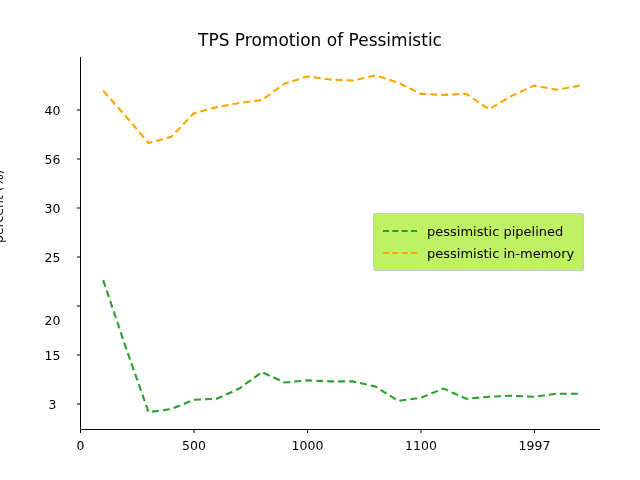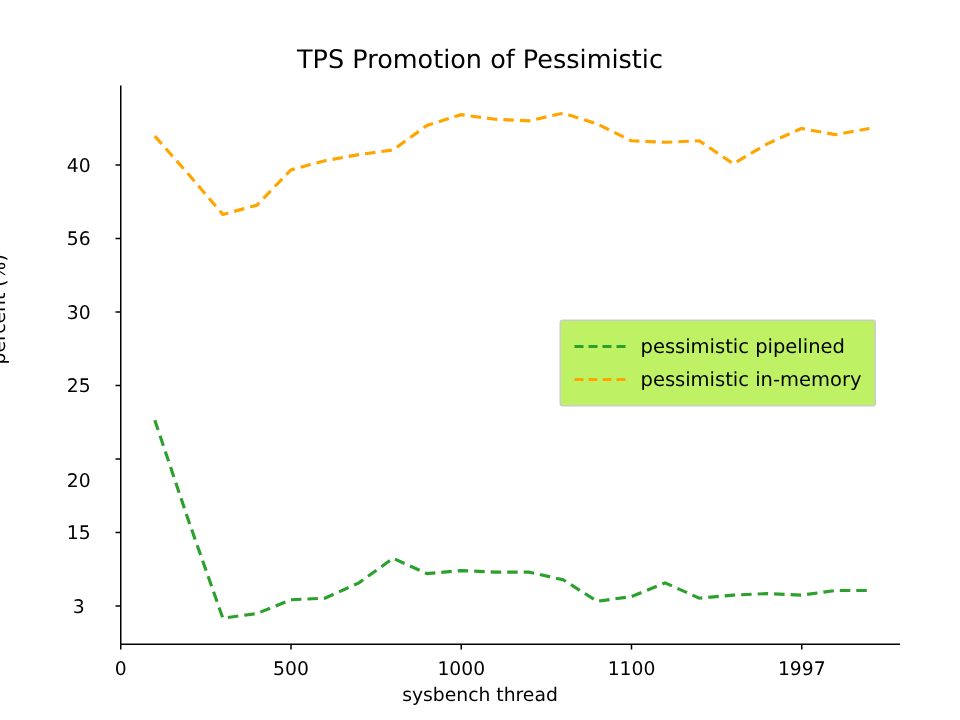--- a/index.html
+++ b/index.html
@@ -78,21 +78,20 @@
   <div class="tick-label ytick" style="left:40px;top:159px;width:25px">56</div>
   <div class="tick-label ytick" style="left:40px;top:110px;width:25px">40</div>
 
   <div class="tick-label xtick" style="left:80.5px;top:438px">0</div>
   <div class="tick-label xtick" style="left:194px;top:438px">500</div>
   <div class="tick-label xtick" style="left:307.5px;top:438px">1000</div>
   <div class="tick-label xtick" style="left:421px;top:438px">1100</div>
   <div class="tick-label xtick" style="left:534.5px;top:438px">1997</div>
 
   <div id="ylabel">percent (%)</div>
-  <div id="xlabel">sysbench thread</div>
 
   <div id="legend">
     <div class="legend-row">
       <span class="legend-swatch" style="border-color:#2ca02c"></span>
       <span class="legend-text">pessimistic pipelined</span>
     </div>
     <div class="legend-row">
       <span class="legend-swatch" style="border-color:#ffa500"></span>
       <span class="legend-text">pessimistic in-memory</span>
     </div>

